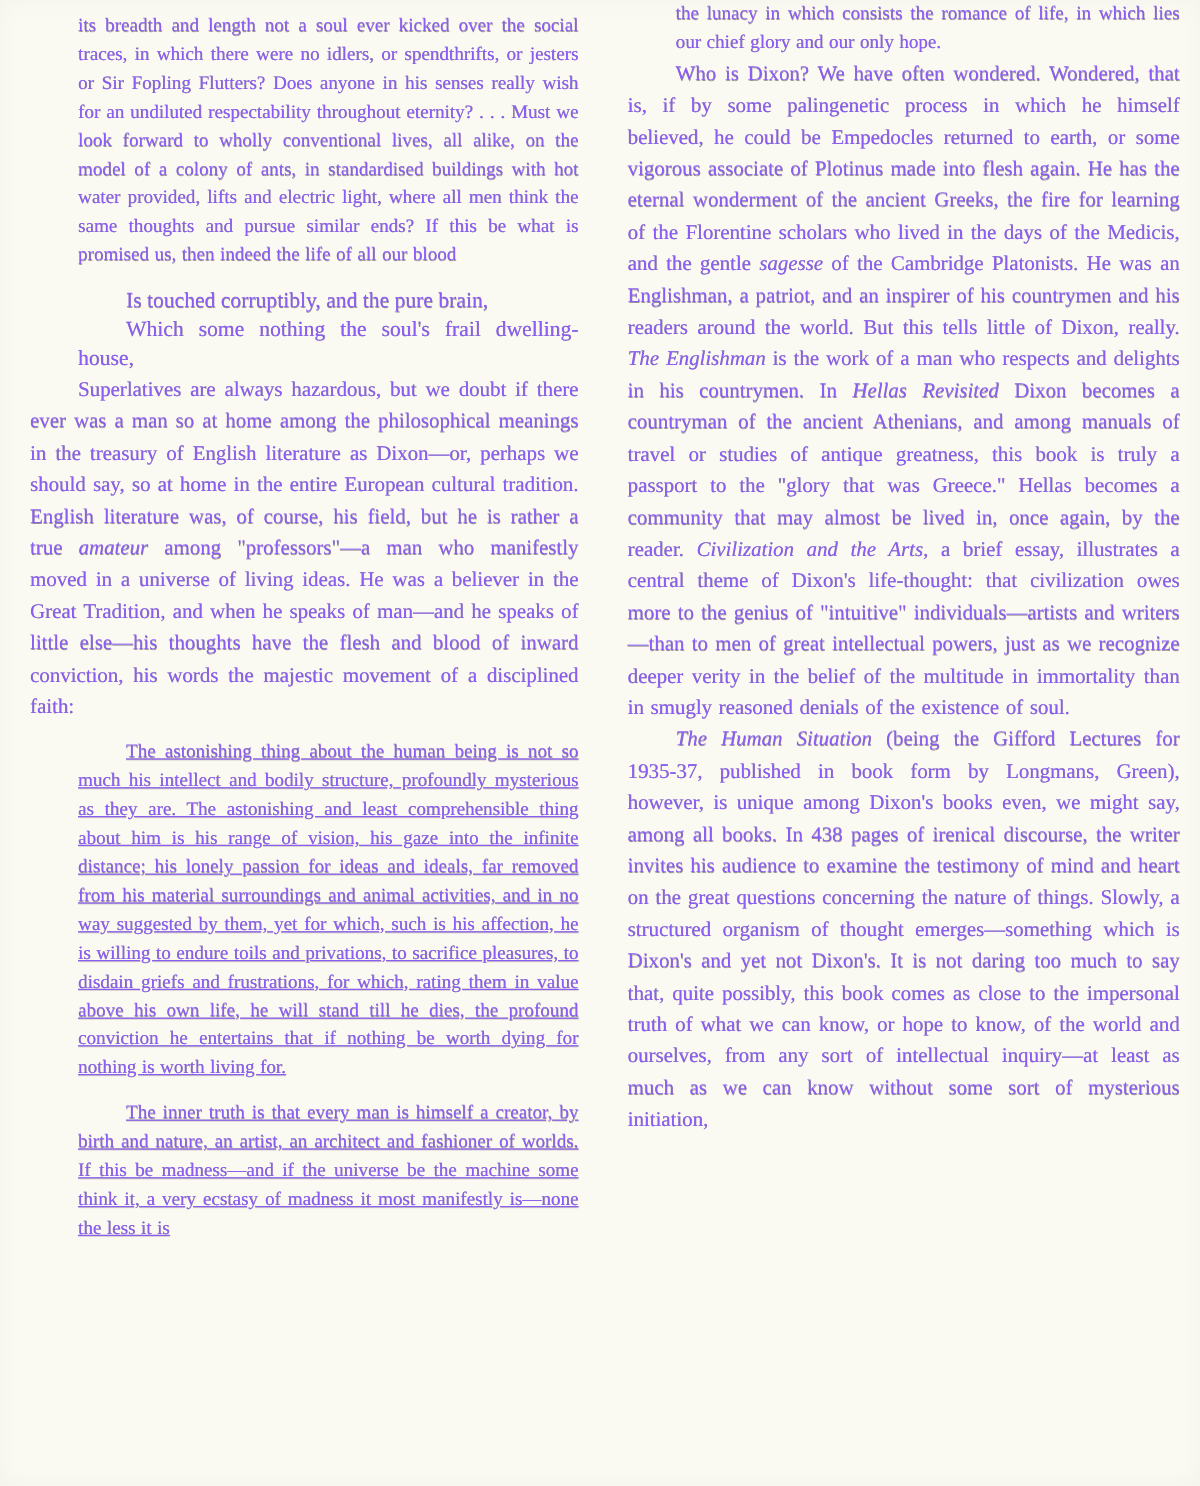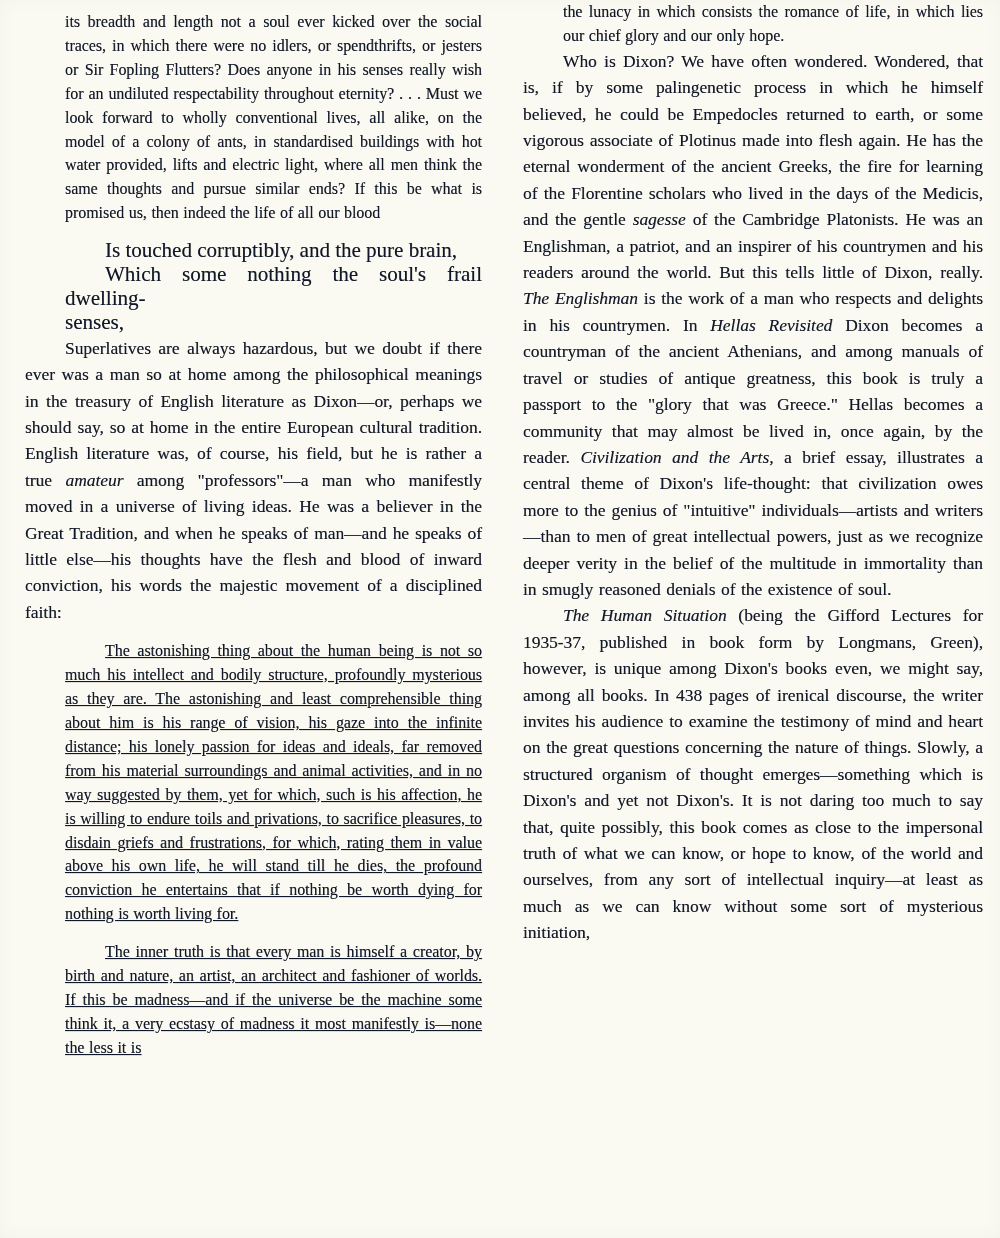--- a/index.html
+++ b/index.html
@@ -7,21 +7,21 @@
     padding: 0;
     background: #fbfaf2;
   }
   .page {
     position: relative;
     width: 1000px;
     height: 1238px;
     background: #fbfaf2;
     overflow: hidden;
     font-family: "Liberation Serif", "DejaVu Serif", serif;
-    color: #0f172a;
+    color: #8b5cf6;
     text-shadow: 0.3px 0.3px 0.4px rgba(30, 25, 18, 0.45);
     box-shadow: inset 0 0 20px rgba(0, 0, 0, 0.03);
   }
   .col {
     position: absolute;
   }
   .col-left {
     left: 25px;
     top: 10px;
     width: 457px;
@@ -51,21 +51,21 @@
   }
   .quote-cont { text-indent: 0; }
   .quote-indent {
     text-indent: 40px;
     margin-top: 14px;
     text-decoration: underline;
   }
   .verse {
     margin-left: 40px;
     margin-top: 14px;
-    font-size: 21px;
+    font-size: 18px;
     line-height: 23.9px;
   }
   .verse-line { text-indent: 40px; }
   .verse-line.no-indent { text-indent: 0; }
   .verse-line.stretch {
     text-align: justify;
     text-align-last: justify;
   }
   em { font-style: italic; }
 </style>
@@ -74,21 +74,21 @@
 
 <div class="page">
 
   <div class="col col-left">
 
     <p class="quote quote-cont">its breadth and length not a soul ever kicked over the social traces, in which there were no idlers, or spendthrifts, or jesters or Sir Fopling Flutters? Does anyone in his senses really wish for an undiluted respectability throughout eternity? . . . Must we look forward to wholly conventional lives, all alike, on the model of a colony of ants, in standardised buildings with hot water provided, lifts and electric light, where all men think the same thoughts and pursue similar ends? If this be what is promised us, then indeed the life of all our blood</p>
 
     <div class="verse">
       <div class="verse-line">Is touched corruptibly, and the pure brain,</div>
       <div class="verse-line stretch">Which some nothing the soul's frail dwelling-</div>
-      <div class="verse-line no-indent">senses,</div>
+      <div class="verse-line no-indent">house,</div>
     </div>
 
     <p class="body-para"><span>Superlatives are always hazardous, but we doubt if there ever was a man so at home among the philosophical meanings in the treasury of English literature as Dixon—or, perhaps we should say, so at home in the entire European cultural tradition. English literature was, of course, his field, but he is rather a true </span><em>amateur</em><span> among "professors"—a man who manifestly moved in a universe of living ideas. He was a believer in the Great Tradition, and when he speaks of man—and he speaks of little else—his thoughts have the flesh and blood of inward conviction, his words the majestic movement of a disciplined faith:</span></p>
 
     <p class="quote quote-indent">The astonishing thing about the human being is not so much his intellect and bodily structure, profoundly mysterious as they are. The astonishing and least comprehensible thing about him is his range of vision, his gaze into the infinite distance; his lonely passion for ideas and ideals, far removed from his material surroundings and animal activities, and in no way suggested by them, yet for which, such is his affection, he is willing to endure toils and privations, to sacrifice pleasures, to disdain griefs and frustrations, for which, rating them in value above his own life, he will stand till he dies, the profound conviction he entertains that if nothing be worth dying for nothing is worth living for.</p>
 
     <p class="quote quote-indent">The inner truth is that every man is himself a creator, by birth and nature, an artist, an architect and fashioner of worlds. If this be madness—and if the universe be the machine some think it, a very ecstasy of madness it most manifestly is—none the less it is</p>
 
   </div>
 

